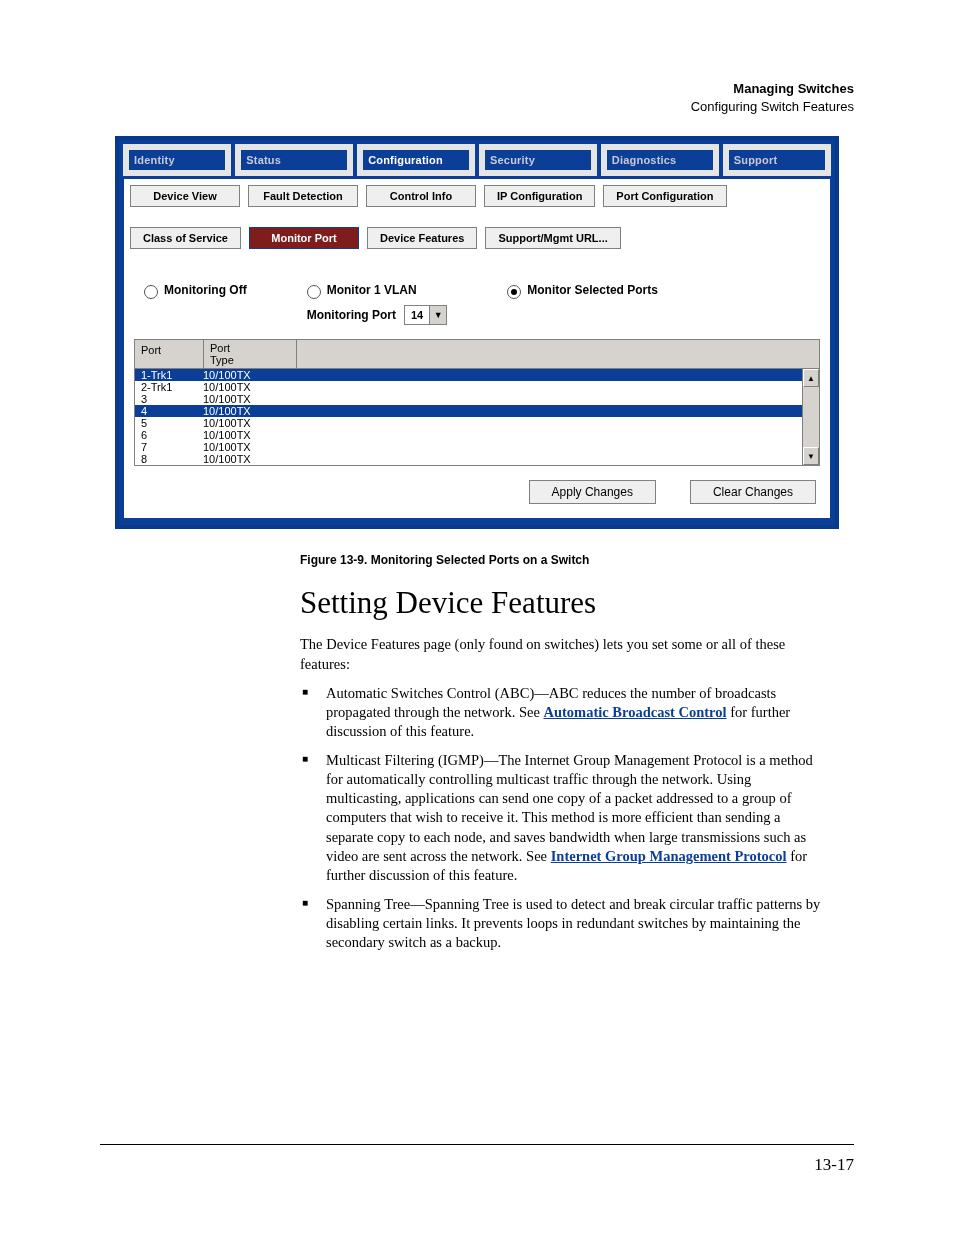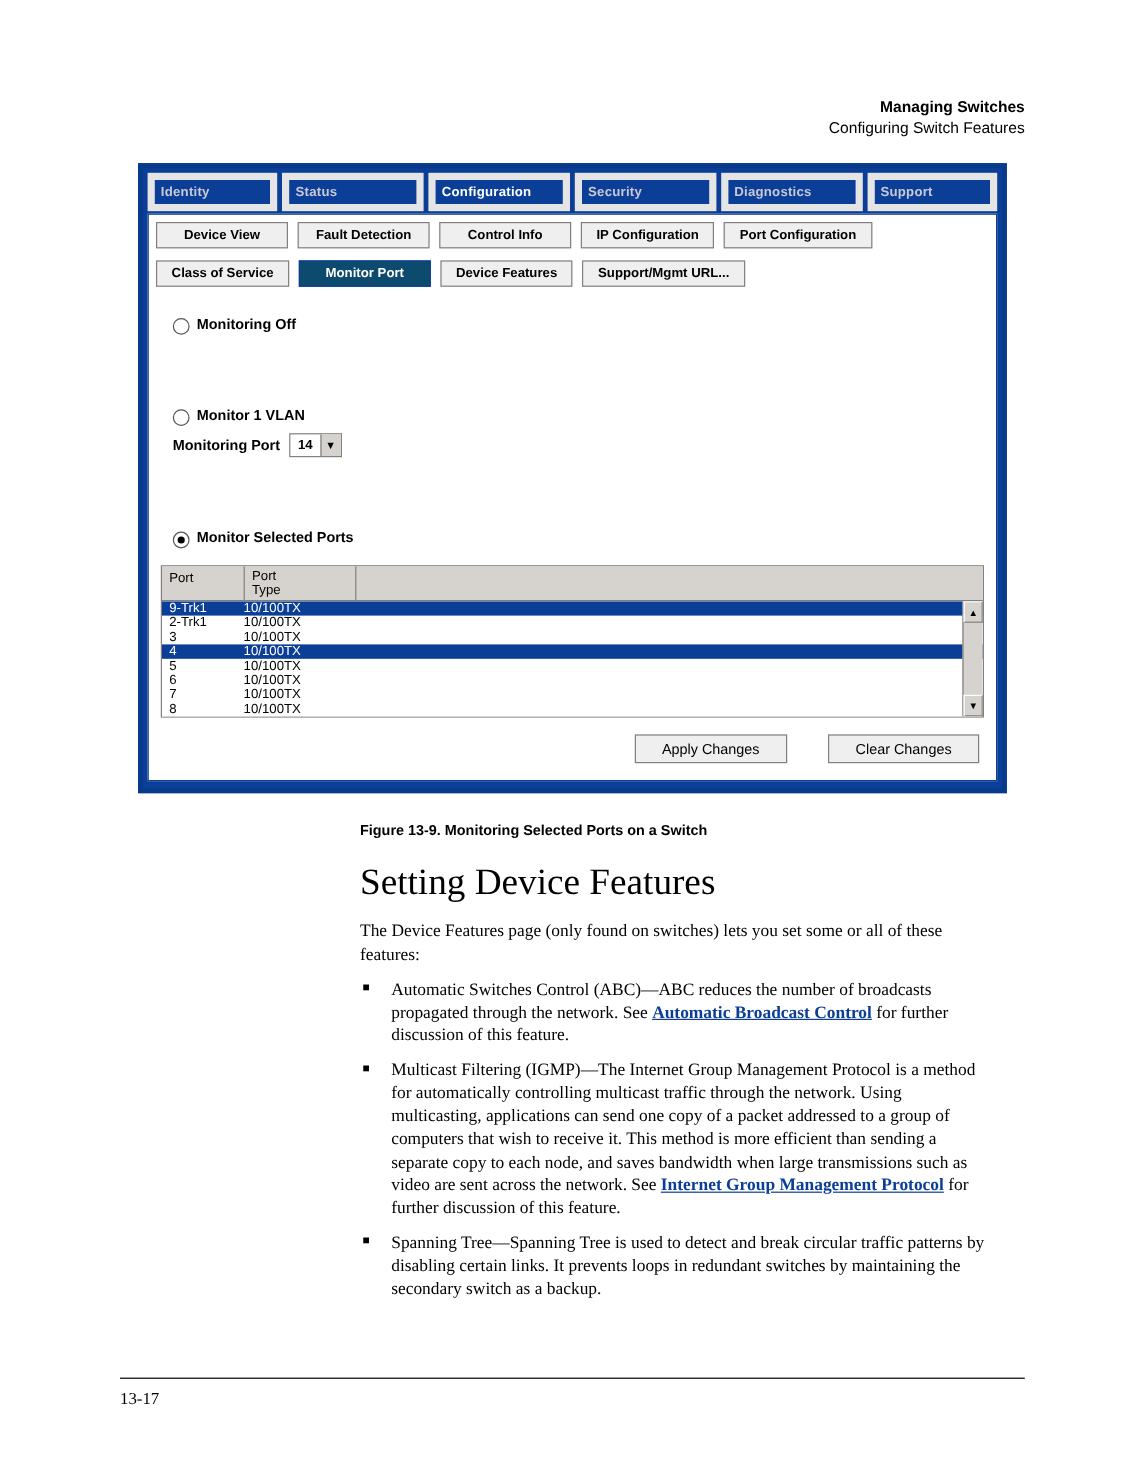--- a/index.html
+++ b/index.html
@@ -72,40 +72,39 @@
     padding: 6px 6px 0 6px;
     gap: 0;
   }
   .sub-tab {
     border: 1px solid #808080;
     background: #efefef;
     font-family: Arial, sans-serif;
     font-size: 11px;
     font-weight: bold;
     padding: 4px 12px;
-    margin: 0 8px 10px 0;
+    margin: 0 8px 20px 0;
     min-width: 110px;
     text-align: center;
     cursor: default;
     box-sizing: border-box;
   }
   .sub-tab.sel {
-    background: #0c4a6e;
+    background: #7f1d1d;
     color: #fff;
     border-color: #0b3e96;
   }
   .radios {
     display: flex;
     align-items: flex-start;
     gap: 60px;
     padding: 14px 6px 10px 20px;
     font-weight: bold;
     font-size: 12px;
     font-family: Arial, sans-serif;
-    flex-direction: column;
   }
   .radio-item { display: flex; align-items: flex-start; gap: 6px; }
   .radio-item .circle {
     width: 12px; height: 12px;
     border: 1px solid #555;
     border-radius: 50%;
     margin-top: 2px;
     display: inline-flex;
     align-items: center;
     justify-content: center;
@@ -235,23 +234,23 @@
     left: 2px;
     top: 1px;
     font-size: 10px;
   }
   a.xref { color: #0b3e96; font-weight: bold; text-decoration: underline; }
 
   .footer-rule {
     border-top: 1px solid #000;
     margin-top: auto;
     padding-top: 10px;
-    text-align: left;
+    text-align: right;
     font-family: "Century Schoolbook", "Times New Roman", serif;
-    font-size: 14px;
+    font-size: 17px;
   }
 </style>
 </head>
 <body>
 
 <div class="page">
 
   <div class="running-head">
     <span class="bold">Managing Switches</span><br>
     <span>Configuring Switch Features</span>
@@ -308,21 +307,21 @@
       <div class="grid-wrap">
         <div class="grid-head">
           <div class="gh-port">Port</div>
           <div class="gh-type" style="white-space:pre-line;">Port
 Type</div>
           <div class="gh-rest"></div>
         </div>
         <div class="grid-body">
           <div id="grid-rows">
               <div class="g-row sel">
-                <div class="g-port">9-Trk1</div>
+                <div class="g-port">1-Trk1</div>
                 <div class="g-type">10/100TX</div>
               </div>
               <div class="g-row">
                 <div class="g-port">2-Trk1</div>
                 <div class="g-type">10/100TX</div>
               </div>
               <div class="g-row">
                 <div class="g-port">3</div>
                 <div class="g-type">10/100TX</div>
               </div>

